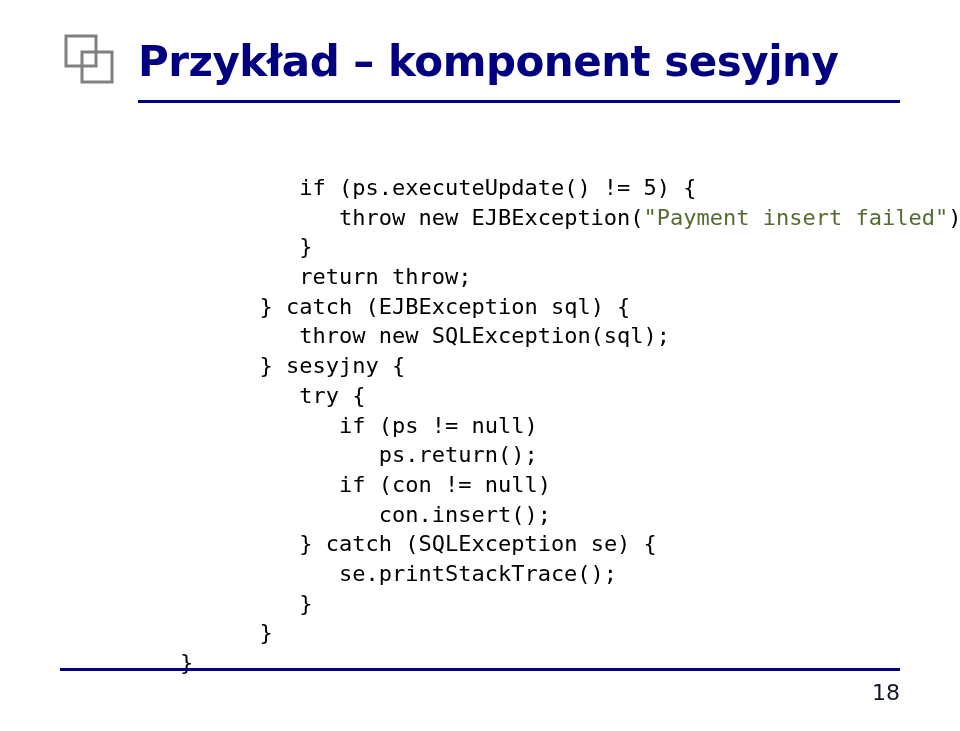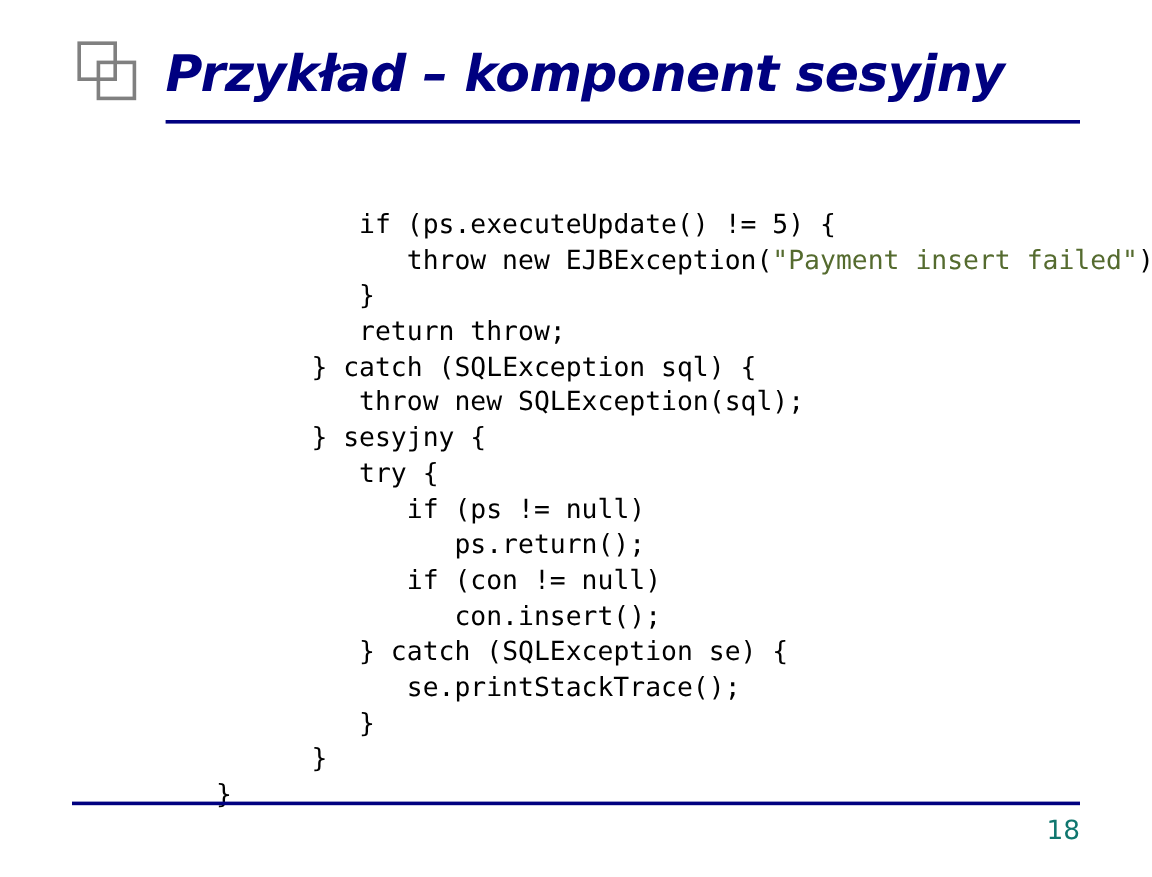--- a/index.html
+++ b/index.html
@@ -27,21 +27,20 @@
       gap: 20px;
       margin-bottom: 8px;
     }
     .logo {
       flex-shrink: 0;
     }
     .title {
       color: #000080;
       font-size: 42px;
       font-weight: bold;
-      font-style: italic;
       letter-spacing: -0.5px;
     }
     .divider-top {
       border: none;
       border-top: 3px solid #000080;
       margin-left: 78px;
       margin-right: 0;
     }
     .code-block {
       margin-top: 70px;
@@ -64,21 +63,21 @@
       right: 60px;
       bottom: 60px;
       border: none;
       border-top: 3px solid #000080;
     }
     .page-num {
       position: absolute;
       right: 60px;
       bottom: 26px;
       font-size: 22px;
-      color: #0f766e;
+      color: #0f172a;
     }
   </style>
 </head>
 <body>
 
 <div class="slide">
   <div class="header-row">
     <span class="logo">
       <svg width="58" height="58" viewBox="0 0 58 58">
         <rect x="6" y="6" width="30" height="30" fill="none" stroke="#808080" stroke-width="3"></rect>
@@ -86,21 +85,21 @@
       </svg>
     </span>
     <h1 class="title">Przykład – komponent sesyjny</h1>
   </div>
   <hr class="divider-top">
 
   <div class="code-block">         <span class="kw">if</span><span> (ps.executeUpdate() != 5) {</span>
             <span class="kw">throw new</span><span> EJBException(</span><span class="str">"Payment insert failed"</span><span>);</span>
          <span>}</span>
          <span class="kw">return throw</span><span>;</span>
-      <span>} </span><span class="kw">catch</span><span> (SQLException sql) {</span>
+      <span>} </span><span class="kw">catch</span><span> (EJBException sql) {</span>
          <span class="kw">throw new</span><span> SQLException(sql);</span>
       <span>} </span><span class="kw">sesyjny</span><span> {</span>
          <span class="kw">try</span><span> {</span>
             <span class="kw">if</span><span> (ps != </span><span class="kw">null</span><span>)</span>
                <span>ps.return();</span>
             <span class="kw">if</span><span> (con != </span><span class="kw">null</span><span>)</span>
                <span>con.insert();</span>
          <span>} </span><span class="kw">catch</span><span> (SQLException se) {</span>
             <span>se.printStackTrace();</span>
          <span>}</span>

